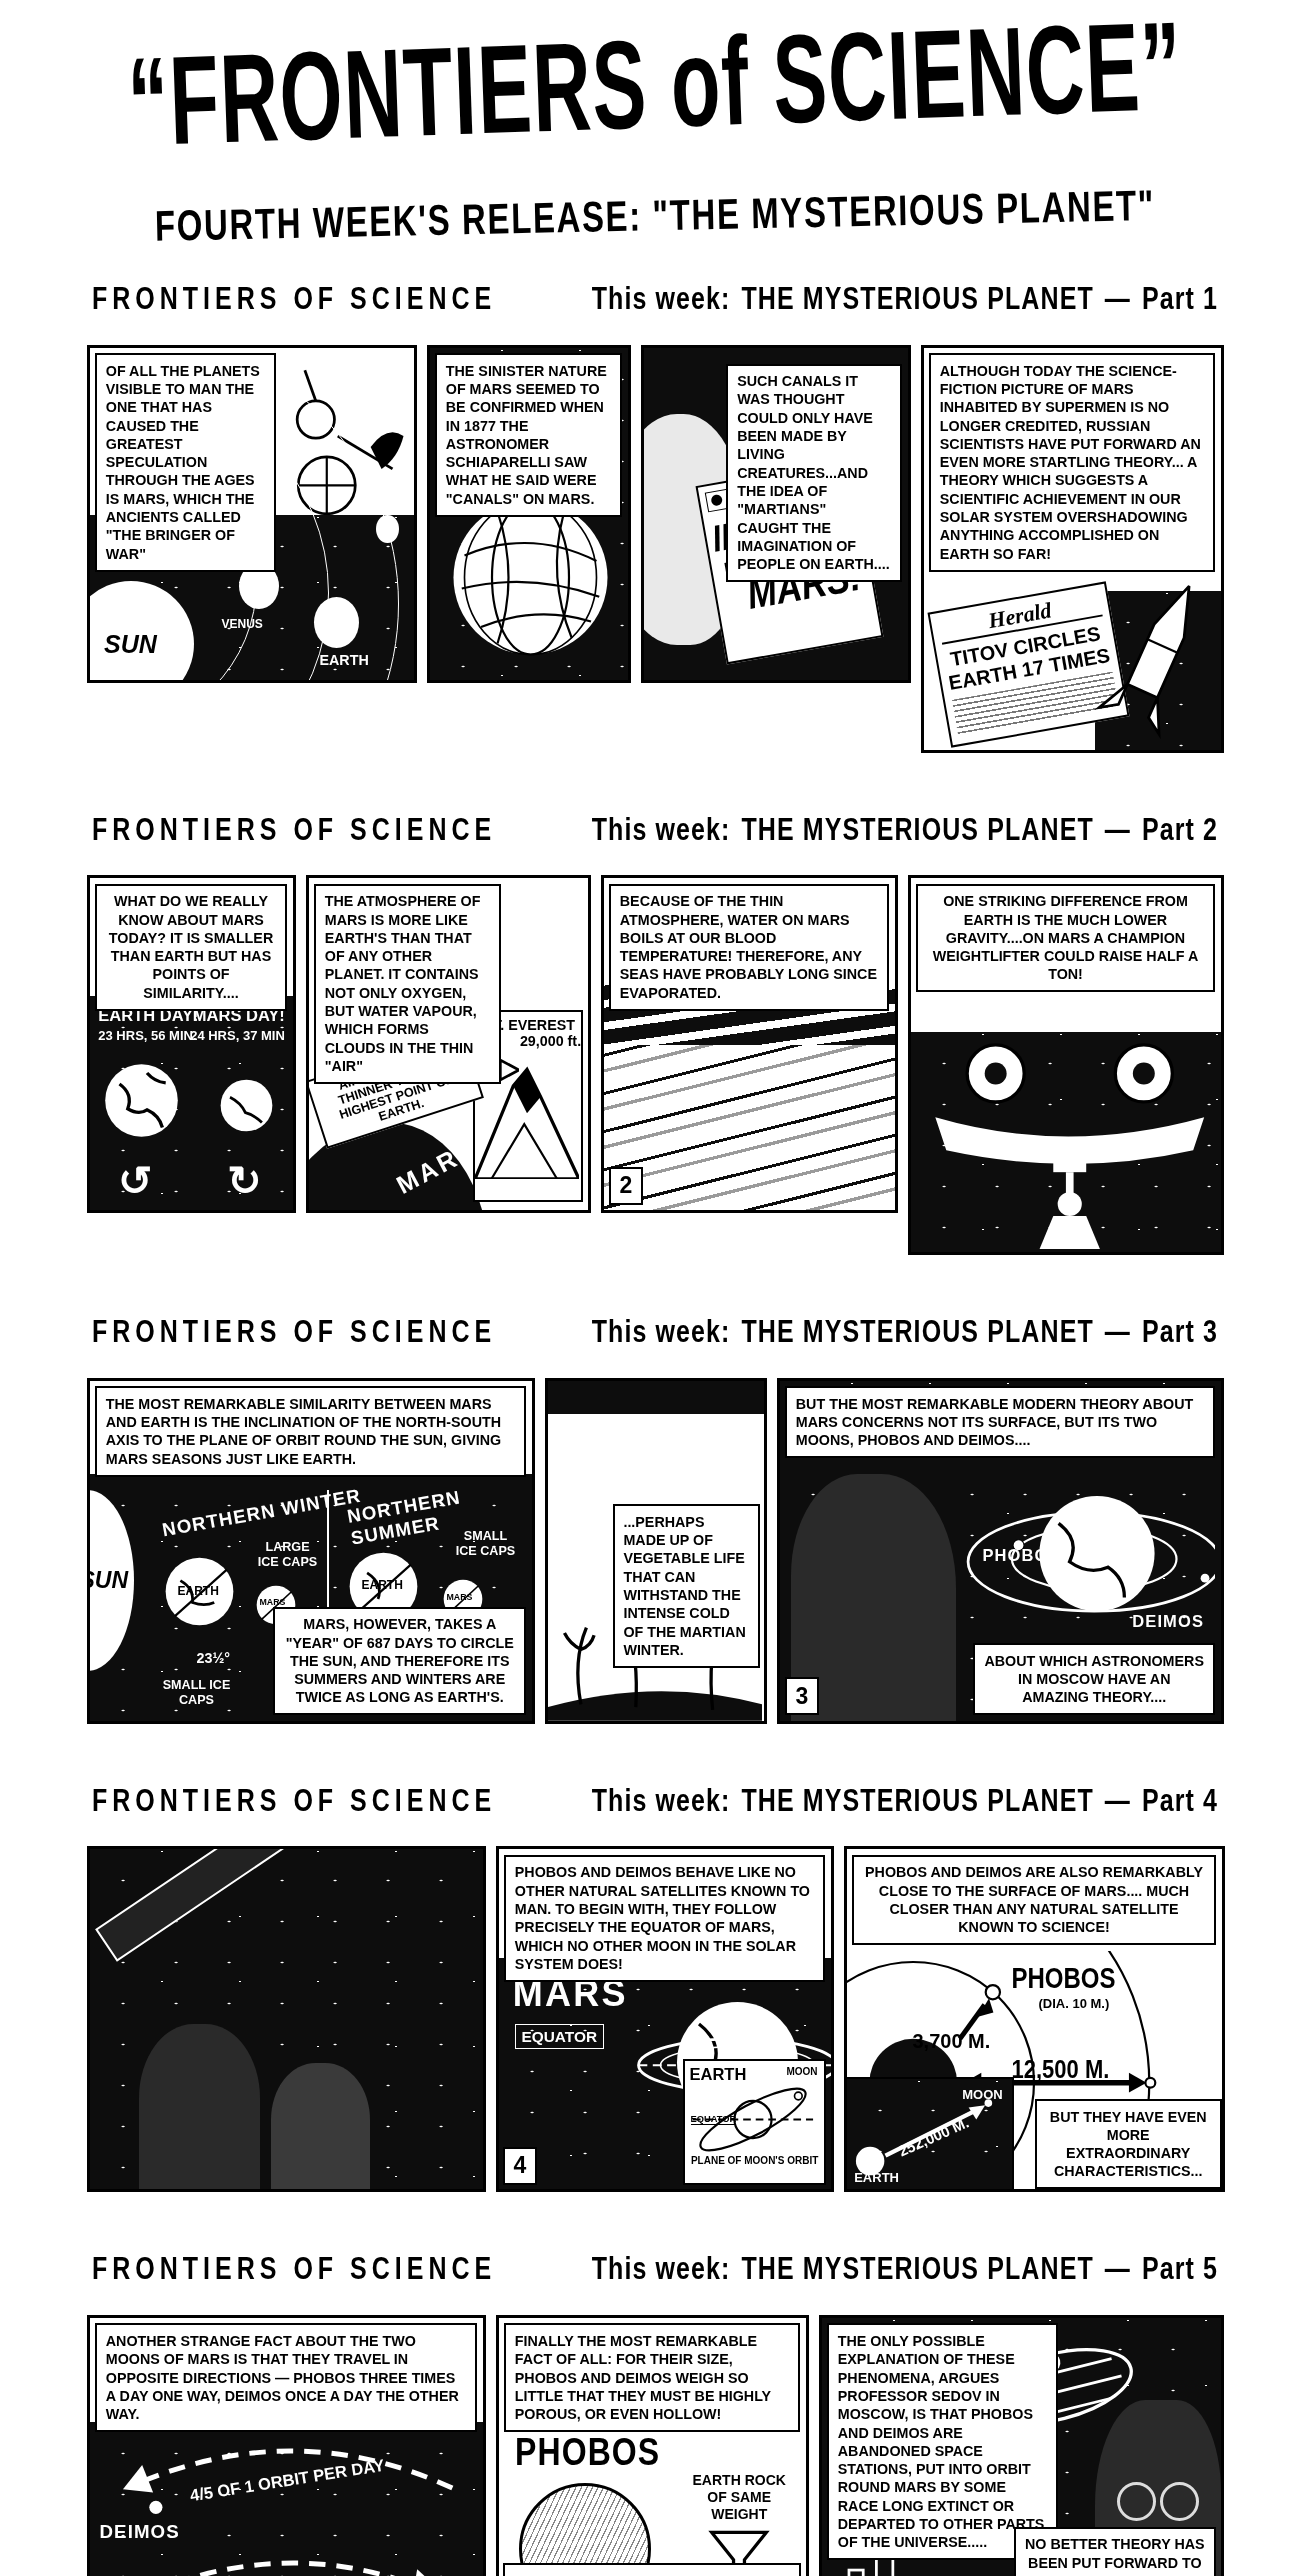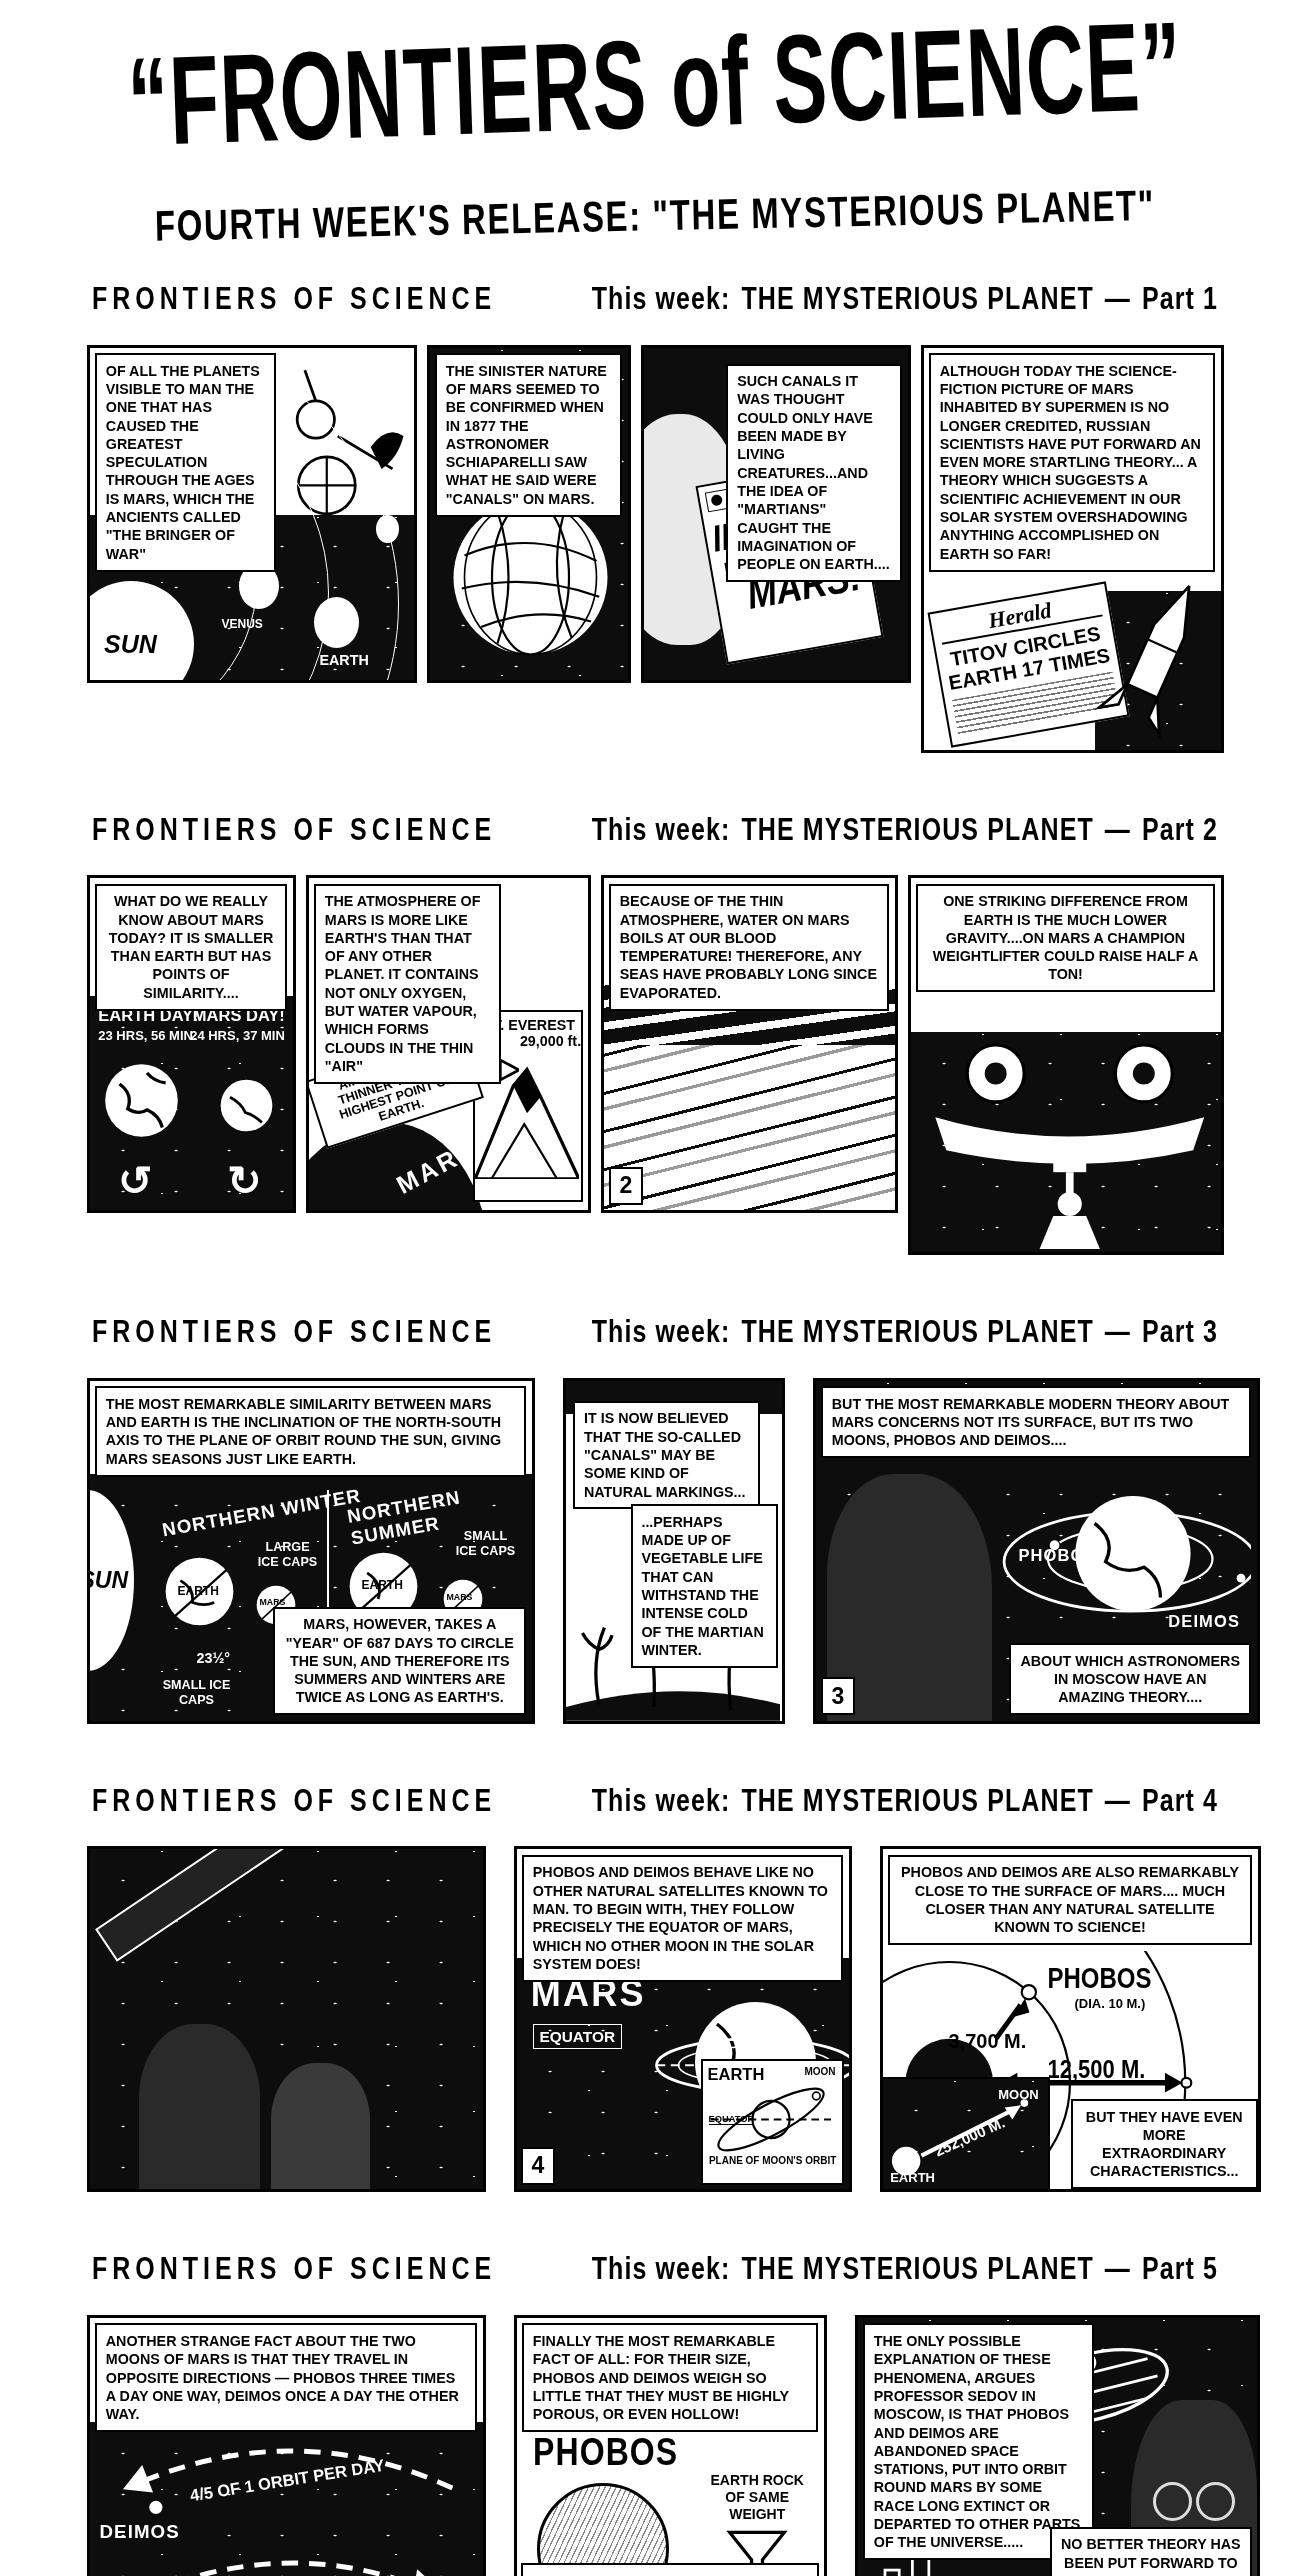--- a/index.html
+++ b/index.html
@@ -8,21 +8,21 @@
   .page-title{margin-top:38px;text-align:center;font-weight:bold;font-size:81px;
        letter-spacing:1.1px;transform:rotate(-2deg) scaleY(1.55);transform-origin:center;}
   .page-subtitle{margin-top:66px;text-align:center;font-weight:bold;font-size:33px;
        letter-spacing:1.6px;transform:rotate(-1.2deg) scaleY(1.3);}
   .strip{width:1137px;margin:0 auto;}
   .s1{margin-top:52px;} .s2,.s3,.s4,.s5{margin-top:65px;}
   .strip-header{display:flex;justify-content:space-between;align-items:flex-end;padding:0 5.5px;}
   .sh-left{font-weight:bold;font-size:25px;letter-spacing:5px;transform:scaleY(1.25);transform-origin:left bottom;}
   .sh-right{font-weight:bold;font-size:25px;letter-spacing:1.1px;transform:scaleY(1.25);transform-origin:right bottom;display:flex;gap:11px;}
   .panels{display:flex;margin-top:28.6px;}
-  .panels.g4{gap:10px;} .panels.g3{gap:28px;}
+  .panels.g4{gap:10px;} .panels.g3{gap:10px;}
   .panel{border:3.3px solid #000;background:#fff;position:relative;overflow:hidden;flex:0 0 auto;box-sizing:border-box;}
   .cap{position:absolute;background:#fff;border:2.2px solid #000;padding:6.6px 8.8px;
        font-weight:700;font-size:14.3px;line-height:1.28;z-index:5;}
   .cap-top{top:5.5px;left:5.5px;right:5.5px;}
   .sub-cap{text-align:center;}
   .badge{position:absolute;z-index:6;background:#fff;border:2.2px solid #000;width:30px;height:34px;
        display:flex;align-items:center;justify-content:center;font-weight:bold;font-size:23px;}
   .dark{background:#0d0d0d;}
   .stars{background-image:radial-gradient(#fff 1.1px,transparent 1.4px),radial-gradient(#fff 0.8px,transparent 1px);
        background-size:53px 41px,78px 65px;background-position:6.6px 11px,33px 35px;}
@@ -257,21 +257,20 @@
         </svg>
         <div class="blabel" style="left:357px;top:118px;font-size:8.8px;z-index:5;">MARS</div>
         <div class="wlabel" style="left:277px;top:165px;font-size:14.3px;">24°</div>
         <div class="wlabel" style="left:352px;top:159px;font-size:12.6px;width:82px;text-align:center;line-height:1.2;">LARGE ICE CAPS</div>
         <div class="cap sub-cap" style="right:5.5px;bottom:5.5px;width:231px;">MARS, HOWEVER, TAKES A "YEAR" OF 687 DAYS TO CIRCLE THE SUN, AND THEREFORE ITS SUMMERS AND WINTERS ARE TWICE AS LONG AS EARTH'S.</div>
       </div>
     </div>
 
     <div class="panel" style="width:222px;height:346px;">
       <div style="position:absolute;left:0;right:0;top:0;height:33px;background:#0d0d0d;"></div>
-      <div class="cap" style="top:20px;left:7.7px;width:165px;">IT IS NOW BELIEVED THAT THE SO-CALLED "CANALS" MAY BE SOME KIND OF NATURAL MARKINGS...</div>
       <svg width="214" height="143" viewBox="0 0 390 260" style="position:absolute;left:0;bottom:0;">
         <path d="M0 260 L390 260 L390 230 Q200 180 0 235 Z" fill="#0d0d0d"></path>
         <path d="M60 230 q-15 -80 10 -140 m-10 40 q-20 -10 -30 -30 m30 30 q18 -6 24 -26" fill="none" stroke="#000" stroke-width="6"></path>
         <path d="M160 235 q5 -90 -15 -150 m15 60 q-18 -14 -20 -40 m20 40 q20 -4 28 -30" fill="none" stroke="#000" stroke-width="6"></path>
         <path d="M300 240 q-10 -100 15 -170 m-15 80 q-22 -10 -28 -44 m28 44 q20 -10 26 -40" fill="none" stroke="#000" stroke-width="6"></path>
       </svg>
       <div class="cap sub-cap" style="right:3.3px;bottom:53px;width:126px;text-align:left;">...PERHAPS MADE UP OF VEGETABLE LIFE THAT CAN WITHSTAND THE INTENSE COLD OF THE MARTIAN WINTER.</div>
     </div>
 
     <div class="panel dark stars" style="width:447px;height:346px;">

